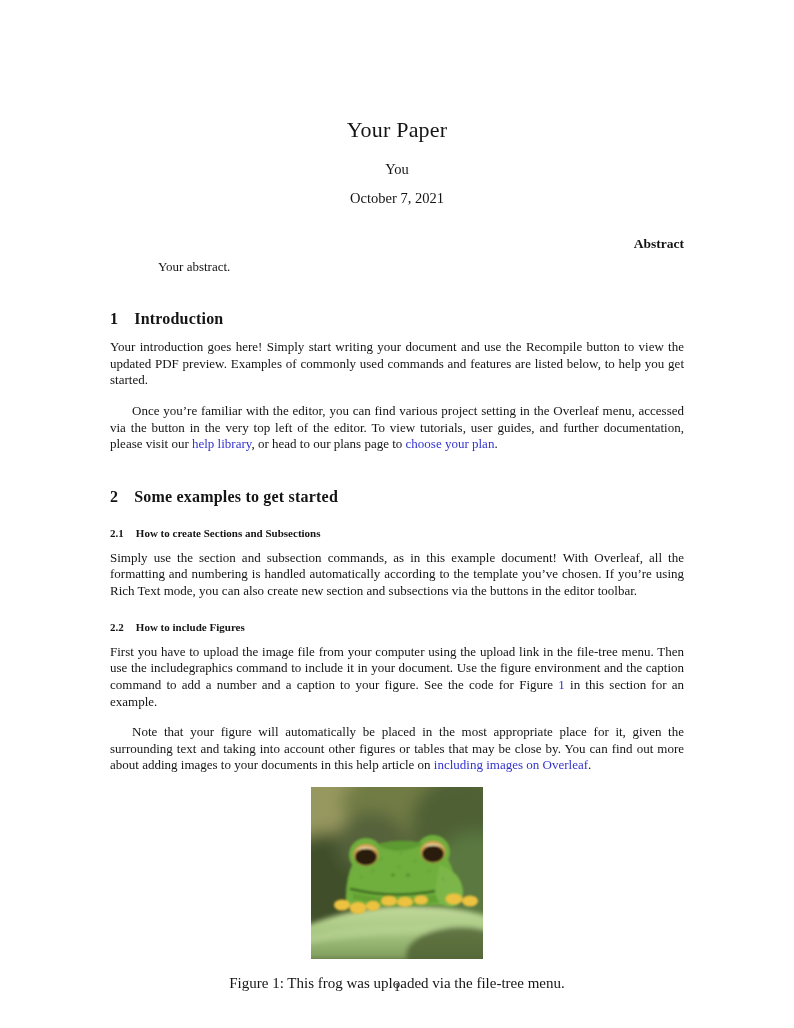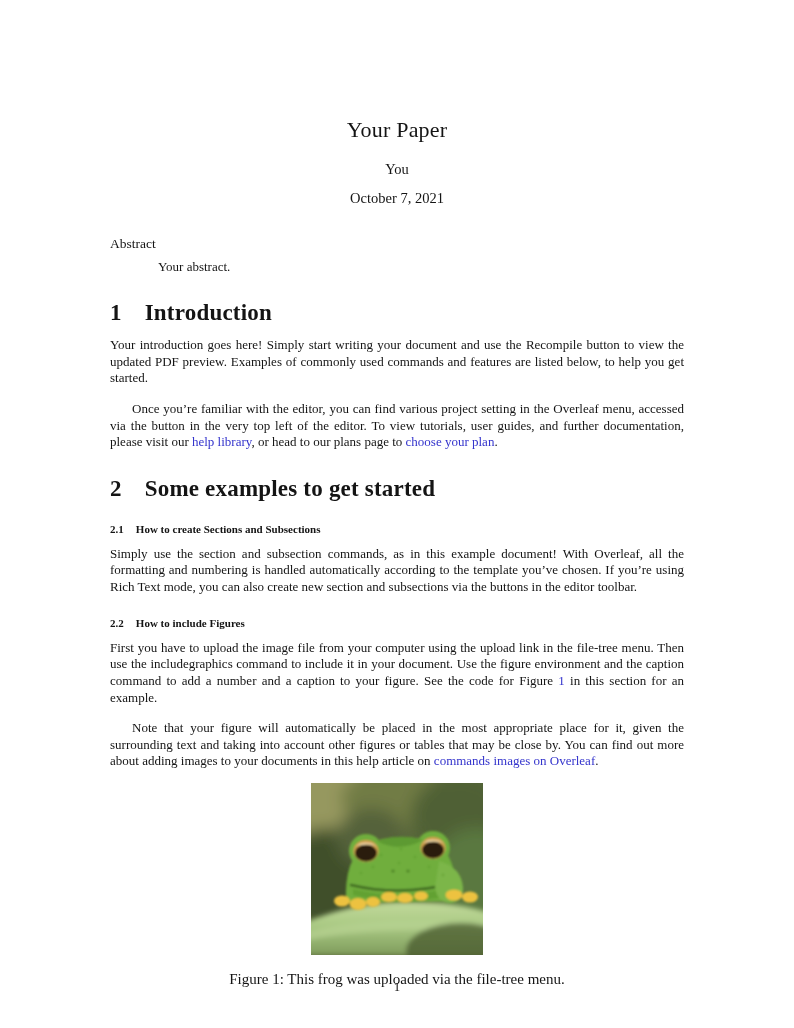--- a/index.html
+++ b/index.html
@@ -33,34 +33,34 @@
     text-align: center;
     font-size: 14.5px;
   }
   .date {
     margin-top: 12px;
     text-align: center;
     font-size: 14.5px;
   }
   .abs-head {
     margin-top: 29px;
-    text-align: left;
+    text-align: right;
     font-size: 13.5px;
-    font-weight: normal;
+    font-weight: bold;
   }
   .abs-text {
     margin-top: 7px;
     margin-left: 33px;
     margin-right: 33px;
     text-indent: 15px;
     font-size: 13px;
   }
   .sec {
-    margin-top: 25px;
-    font-size: 23px;
+    margin-top: 35px;
+    font-size: 16px;
     font-weight: bold;
     letter-spacing: 0.2px;
   }
   .sec .sec-num { margin-right: 1.0em; }
   .subsec {
     margin-top: 21px;
     font-size: 11px;
     font-weight: bold;
   }
   .subsec .sec-num { margin-right: 1.1em; }
@@ -122,21 +122,21 @@
   <div class="sec"><span class="sec-num">2</span><span>Some examples to get started</span></div>
 
   <div class="subsec"><span class="sec-num">2.1</span><span>How to create Sections and Subsections</span></div>
 
   <p class="body">Simply use the section and subsection commands, as in this example document! With Overleaf, all the formatting and numbering is handled automatically according to the template you’ve chosen. If you’re using Rich Text mode, you can also create new section and subsections via the buttons in the editor toolbar.</p>
 
   <div class="subsec"><span class="sec-num">2.2</span><span>How to include Figures</span></div>
 
   <p class="body"><span>First you have to upload the image file from your computer using the upload link in the file-tree menu. Then use the includegraphics command to include it in your document. Use the figure environment and the caption command to add a number and a caption to your figure. See the code for Figure </span><a class="doc-link">1</a><span> in this section for an example.</span></p>
 
-  <p class="body cont"><span>Note that your figure will automatically be placed in the most appropriate place for it, given the surrounding text and taking into account other figures or tables that may be close by. You can find out more about adding images to your documents in this help article on </span><a class="doc-link">commands images on Overleaf</a><span>.</span></p>
+  <p class="body cont"><span>Note that your figure will automatically be placed in the most appropriate place for it, given the surrounding text and taking into account other figures or tables that may be close by. You can find out more about adding images to your documents in this help article on </span><a class="doc-link">including images on Overleaf</a><span>.</span></p>
 
   <div class="figure-wrap">
     
     <svg width="172" height="172" viewBox="0 0 172 172" role="img">
       <defs>
         <filter id="bgBlur" x="-30%" y="-30%" width="160%" height="160%">
             <feGaussianBlur stdDeviation="8"></feGaussianBlur>
           </filter>
         <filter id="midBlur" x="-30%" y="-30%" width="160%" height="160%">
             <feGaussianBlur stdDeviation="2.5"></feGaussianBlur>

